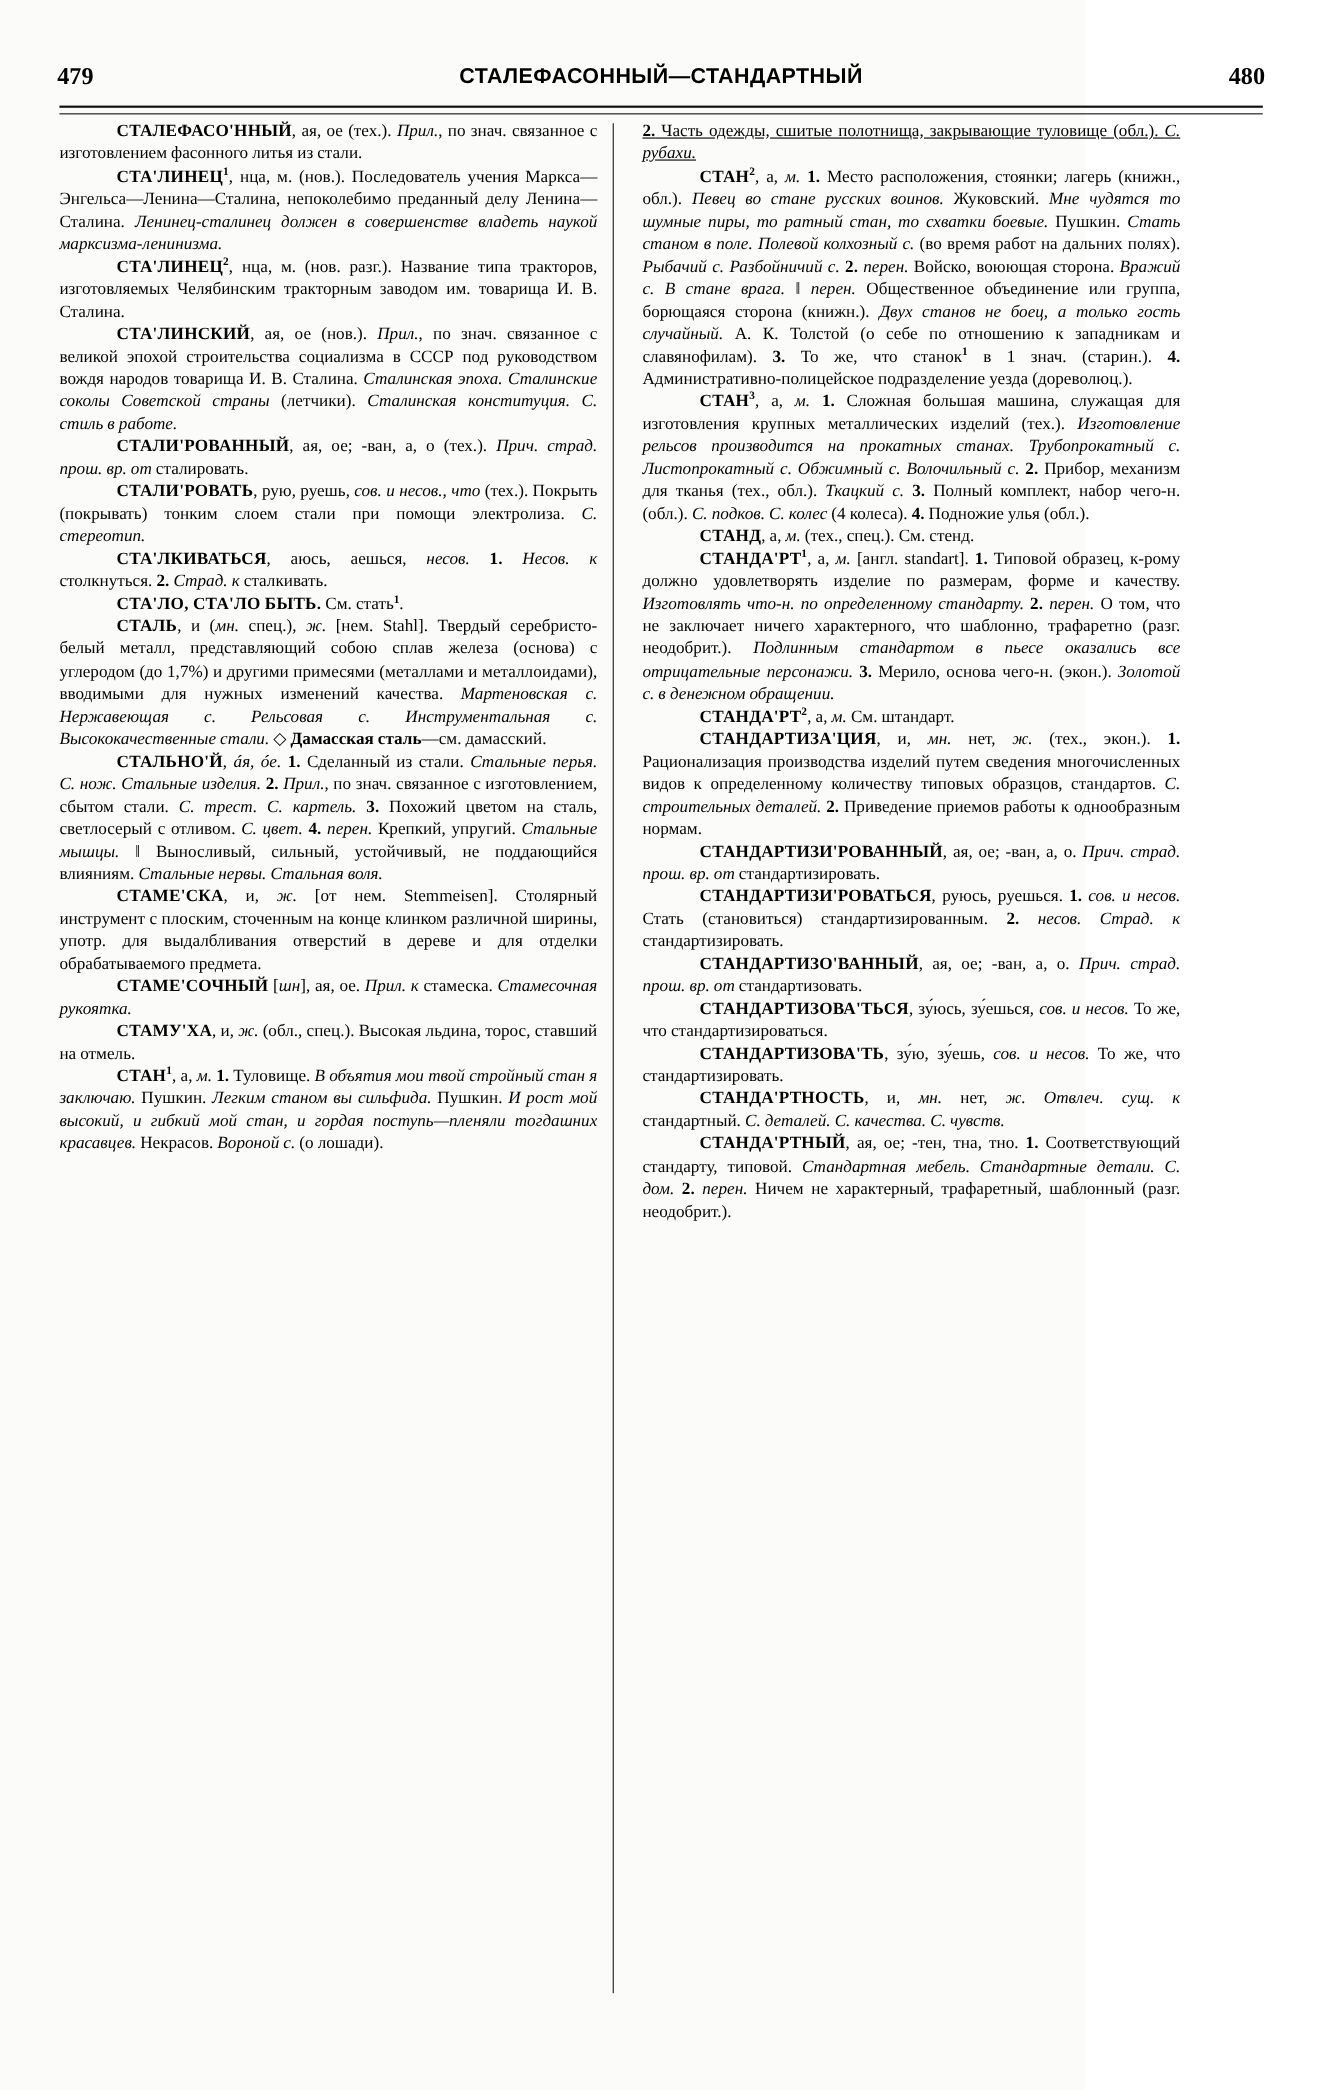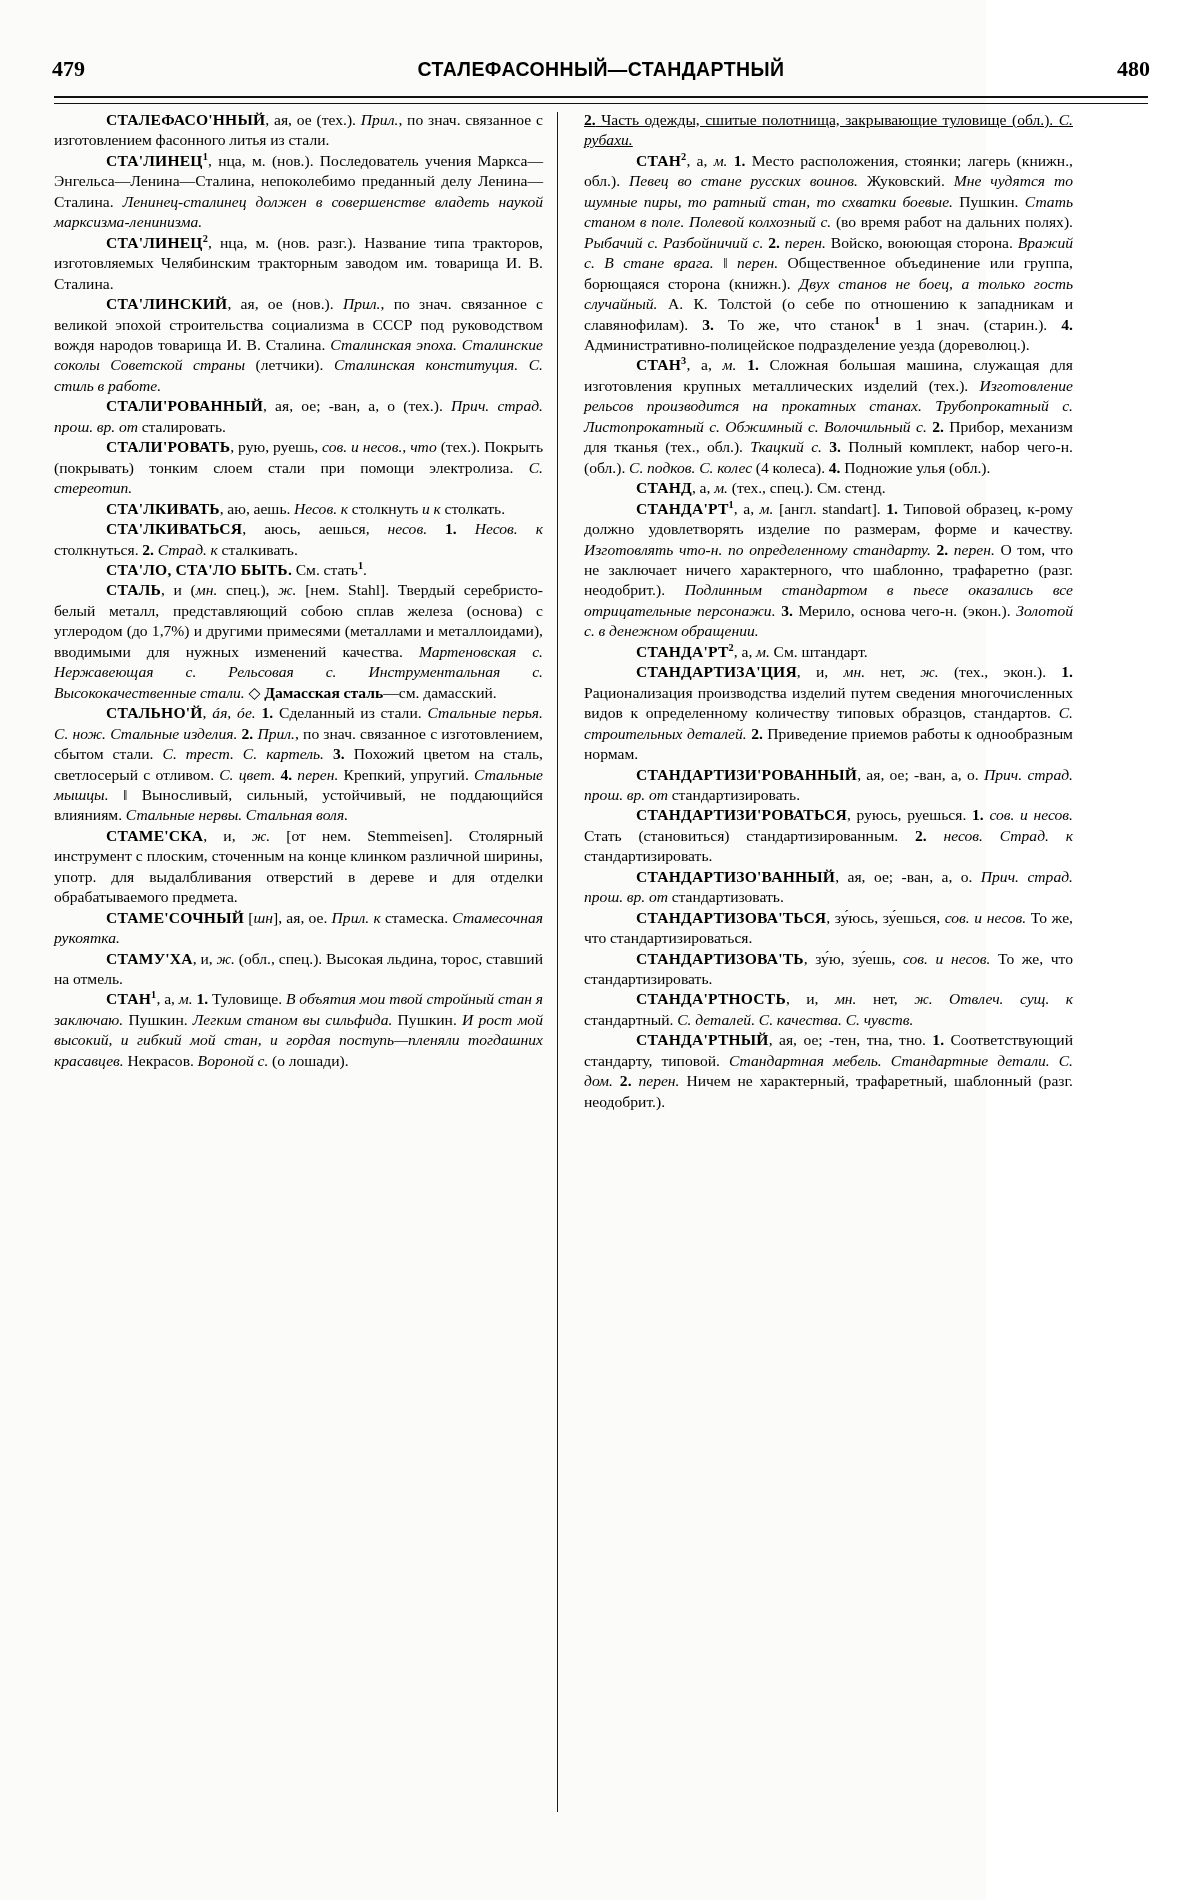--- a/index.html
+++ b/index.html
@@ -123,21 +123,20 @@
   <div class="rule-top2"></div>
 
   <div class="columns">
     <div class="col col-left">
         <p class="entry"><span class="hw">СТАЛЕФАСО'ННЫЙ</span>, ая, ое (тех.). <span class="it">Прил.</span>, по знач. связанное с изготовлением фасонного литья из стали.</p>
         <p class="entry"><span class="hw">СТА'ЛИНЕЦ<sup>1</sup></span>, нца, м. (нов.). Последователь учения Маркса—Энгельса—Ленина—Сталина, непоколебимо преданный делу Ленина—Сталина. <span class="it">Ленинец-сталинец должен в совершенстве владеть наукой марксизма-ленинизма.</span></p>
         <p class="entry"><span class="hw">СТА'ЛИНЕЦ<sup>2</sup></span>, нца, м. (нов. разг.). Название типа тракторов, изготовляемых Челябинским тракторным заводом им. товарища И. В. Сталина.</p>
         <p class="entry"><span class="hw">СТА'ЛИНСКИЙ</span>, ая, ое (нов.). <span class="it">Прил.</span>, по знач. связанное с великой эпохой строительства социализма в СССР под руководством вождя народов товарища И. В. Сталина. <span class="it">Сталинская эпоха. Сталинские соколы Советской страны</span> (летчики). <span class="it">Сталинская конституция. С. стиль в работе.</span></p>
         <p class="entry"><span class="hw">СТАЛИ'РОВАННЫЙ</span>, ая, ое; -ван, а, о (тех.). <span class="it">Прич. страд. прош. вр. от</span> сталировать.</p>
         <p class="entry"><span class="hw">СТАЛИ'РОВАТЬ</span>, рую, руешь, <span class="it">сов. и несов., что</span> (тех.). Покрыть (покрывать) тонким слоем стали при помощи электролиза. <span class="it">С. стереотип.</span></p>
-        <p class="entry"><span class="hw">СТА'ЛКИВАТЬ</span>, аю, аешь. <span class="it">Несов. к</span> столкнуть <span class="it">и к</span> столкать.</p>
         <p class="entry"><span class="hw">СТА'ЛКИВАТЬСЯ</span>, аюсь, аешься, <span class="it">несов.</span> <span class="bd">1.</span> <span class="it">Несов. к</span> столкнуться. <span class="bd">2.</span> <span class="it">Страд. к</span> сталкивать.</p>
         <p class="entry"><span class="hw">СТА'ЛО, СТА'ЛО БЫТЬ.</span> См. стать<sup>1</sup>.</p>
         <p class="entry"><span class="hw">СТАЛЬ</span>, и (<span class="it">мн.</span> спец.), <span class="it">ж.</span> [нем. <span class="latin">Stahl</span>]. Твердый серебристо-белый металл, представляющий собою сплав железа (основа) с углеродом (до 1,7%) и другими примесями (металлами и металлоидами), вводимыми для нужных изменений качества. <span class="it">Мартеновская с. Нержавеющая с. Рельсовая с. Инструментальная с. Высококачественные стали.</span> ◇ <span class="bd">Дамасская сталь</span>—см. дамасский.</p>
         <p class="entry"><span class="hw">СТАЛЬНО'Й</span>, <span class="it">áя, óе.</span> <span class="bd">1.</span> Сделанный из стали. <span class="it">Стальные перья. С. нож. Стальные изделия.</span> <span class="bd">2.</span> <span class="it">Прил.</span>, по знач. связанное с изготовлением, сбытом стали. <span class="it">С. трест. С. картель.</span> <span class="bd">3.</span> Похожий цветом на сталь, светлосерый с отливом. <span class="it">С. цвет.</span> <span class="bd">4.</span> <span class="it">перен.</span> Крепкий, упругий. <span class="it">Стальные мышцы.</span> ‖ Выносливый, сильный, устойчивый, не поддающийся влияниям. <span class="it">Стальные нервы. Стальная воля.</span></p>
         <p class="entry"><span class="hw">СТАМЕ'СКА</span>, и, <span class="it">ж.</span> [от нем. <span class="latin">Stemmeisen</span>]. Столярный инструмент с плоским, сточенным на конце клинком различной ширины, употр. для выдалбливания отверстий в дереве и для отделки обрабатываемого предмета.</p>
         <p class="entry"><span class="hw">СТАМЕ'СОЧНЫЙ</span> [<span class="it">шн</span>], ая, ое. <span class="it">Прил. к</span> стамеска. <span class="it">Стамесочная рукоятка.</span></p>
         <p class="entry"><span class="hw">СТАМУ'ХА</span>, и, <span class="it">ж.</span> (обл., спец.). Высокая льдина, торос, ставший на отмель.</p>
         <p class="entry"><span class="hw">СТАН<sup>1</sup></span>, а, <span class="it">м.</span> <span class="bd">1.</span> Туловище. <span class="it">В объятия мои твой стройный стан я заключаю.</span> Пушкин. <span class="it">Легким станом вы сильфида.</span> Пушкин. <span class="it">И рост мой высокий, и гибкий мой стан, и гордая поступь—пленяли тогдашних красавцев.</span> Некрасов. <span class="it">Вороной с.</span> (о лошади).</p>
       </div>
     <div class="gutter"></div>

